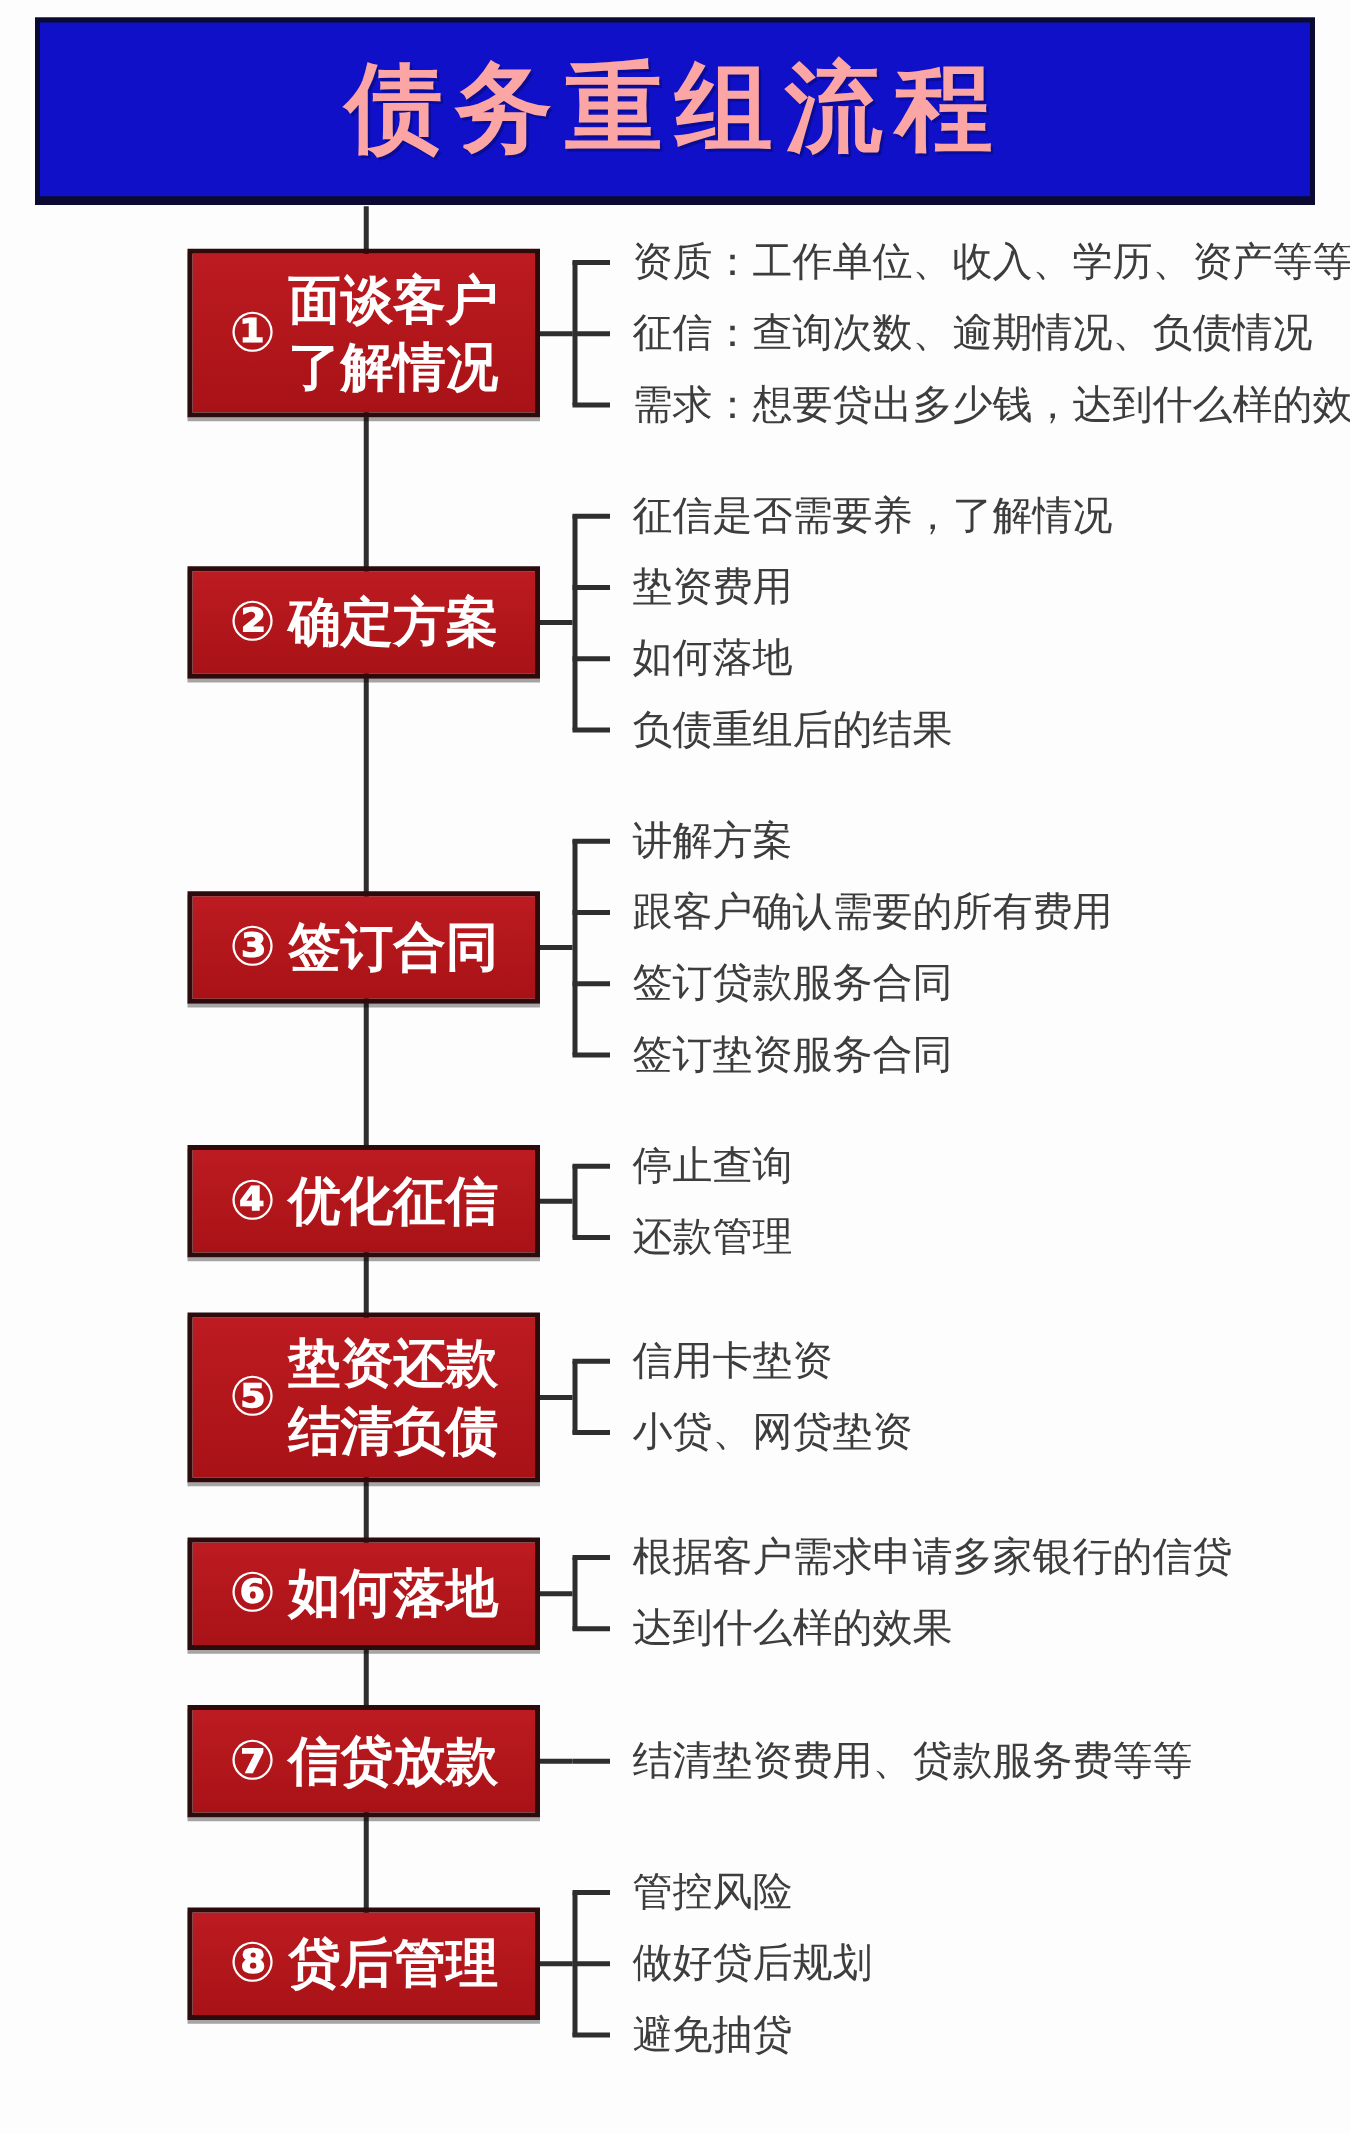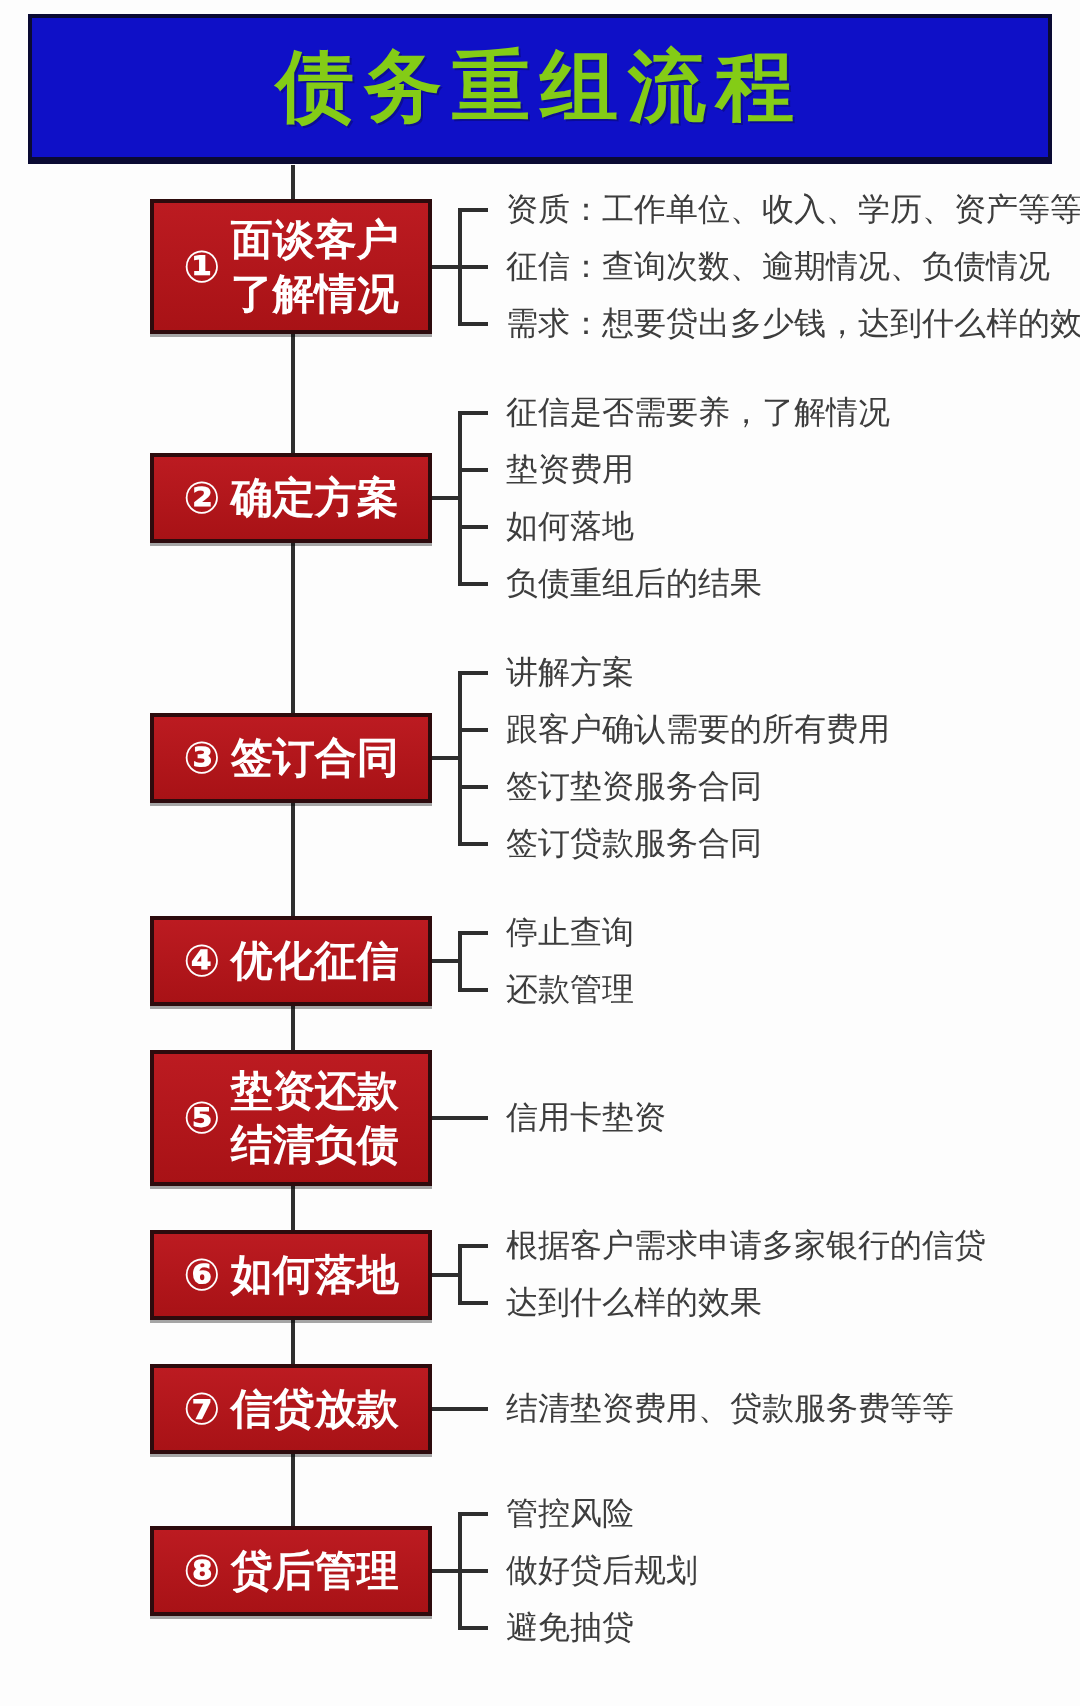--- a/index.html
+++ b/index.html
@@ -14,21 +14,21 @@
   .banner {
     position:absolute; left:28px; top:14px;
     width:1024px; height:150px;
     background:#0f10c7;
     border:4px solid #0a0a33;
     border-bottom-width:7px;
     display:flex; align-items:center; justify-content:center;
     z-index:3;
   }
   .banner h1 {
-    margin:0; color:#84cc16;
+    margin:0; color:#fca5a5;
     font-size:78px; font-weight:800; letter-spacing:10px;
     text-shadow:2px 2px 0 rgba(0,0,0,.25);
     white-space:nowrap;
   }
   .flow {
     position:absolute; left:0; top:165px; width:1080px;
     padding-top:16px;
   }
   .spine {
     position:absolute; left:291px; top:0;
@@ -116,22 +116,22 @@
     <div class="stepbox">
       <span class="num">③</span>
       <span class="title">
         <span>签订合同</span>
       </span>
     </div>
     <div class="hline"></div>
     <div class="items">
       <div class="item">讲解方案</div>
       <div class="item">跟客户确认需要的所有费用</div>
+      <div class="item">签订贷款服务合同</div>
       <div class="item">签订垫资服务合同</div>
-      <div class="item">签订贷款服务合同</div>
     </div>
   </section>
 
   <section class="step">
     <div class="stepbox">
       <span class="num">④</span>
       <span class="title">
         <span>优化征信</span>
       </span>
     </div>
@@ -146,20 +146,21 @@
     <div class="stepbox">
       <span class="num">⑤</span>
       <span class="title">
         <span>垫资还款</span>
         <span>结清负债</span>
       </span>
     </div>
     <div class="hline"></div>
     <div class="items">
       <div class="item">信用卡垫资</div>
+      <div class="item">小贷、网贷垫资</div>
     </div>
   </section>
 
   <section class="step">
     <div class="stepbox">
       <span class="num">⑥</span>
       <span class="title">
         <span>如何落地</span>
       </span>
     </div>

